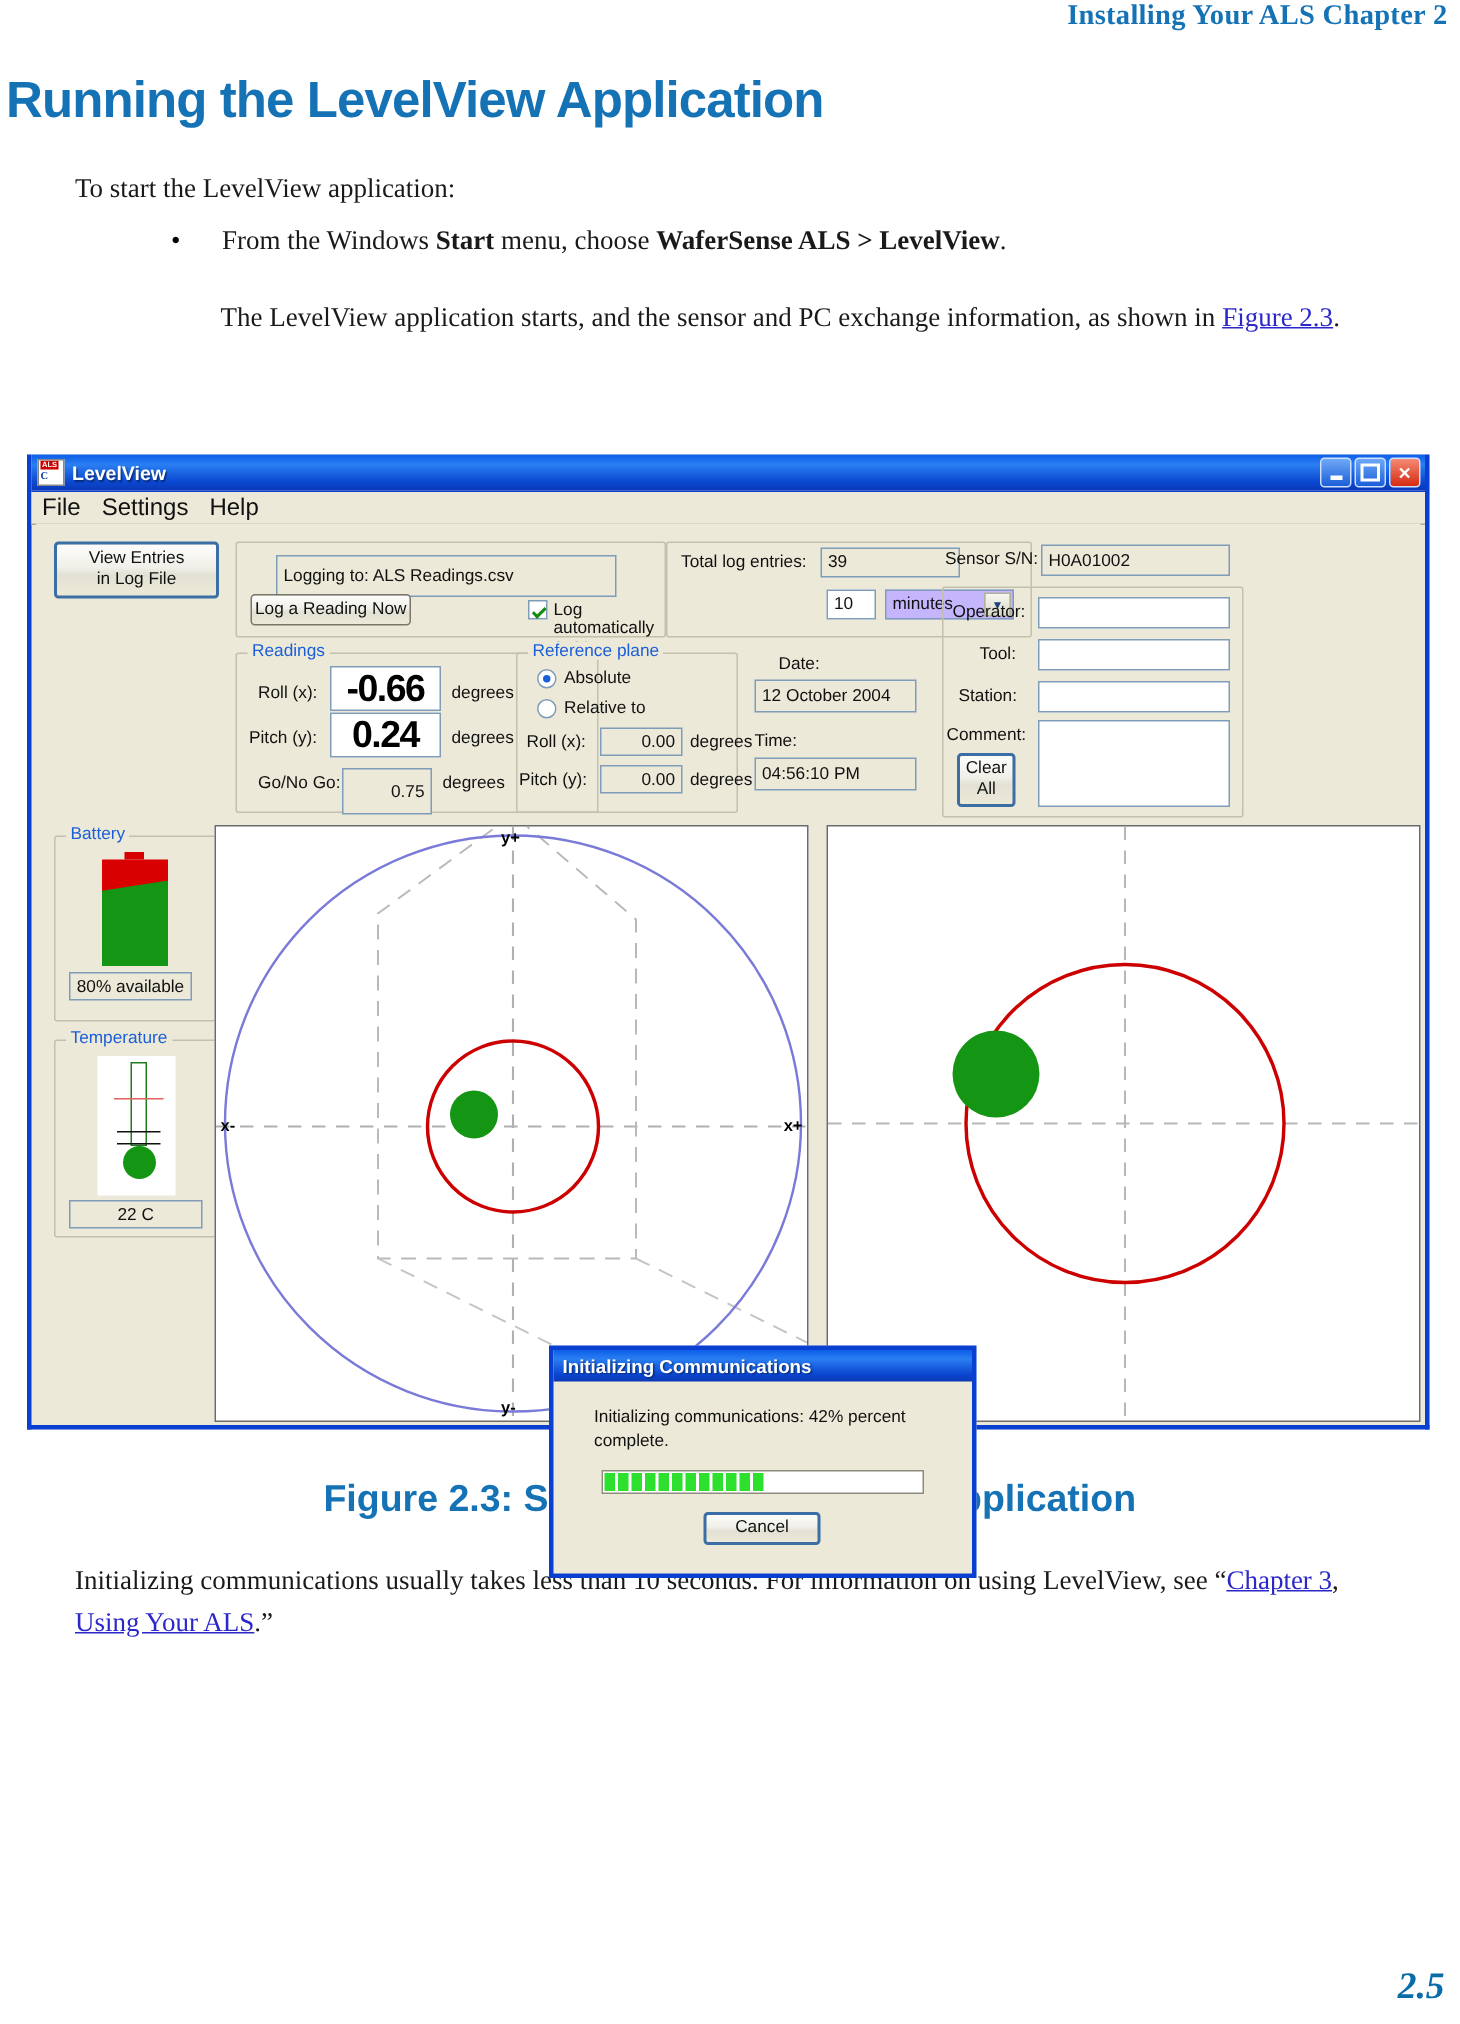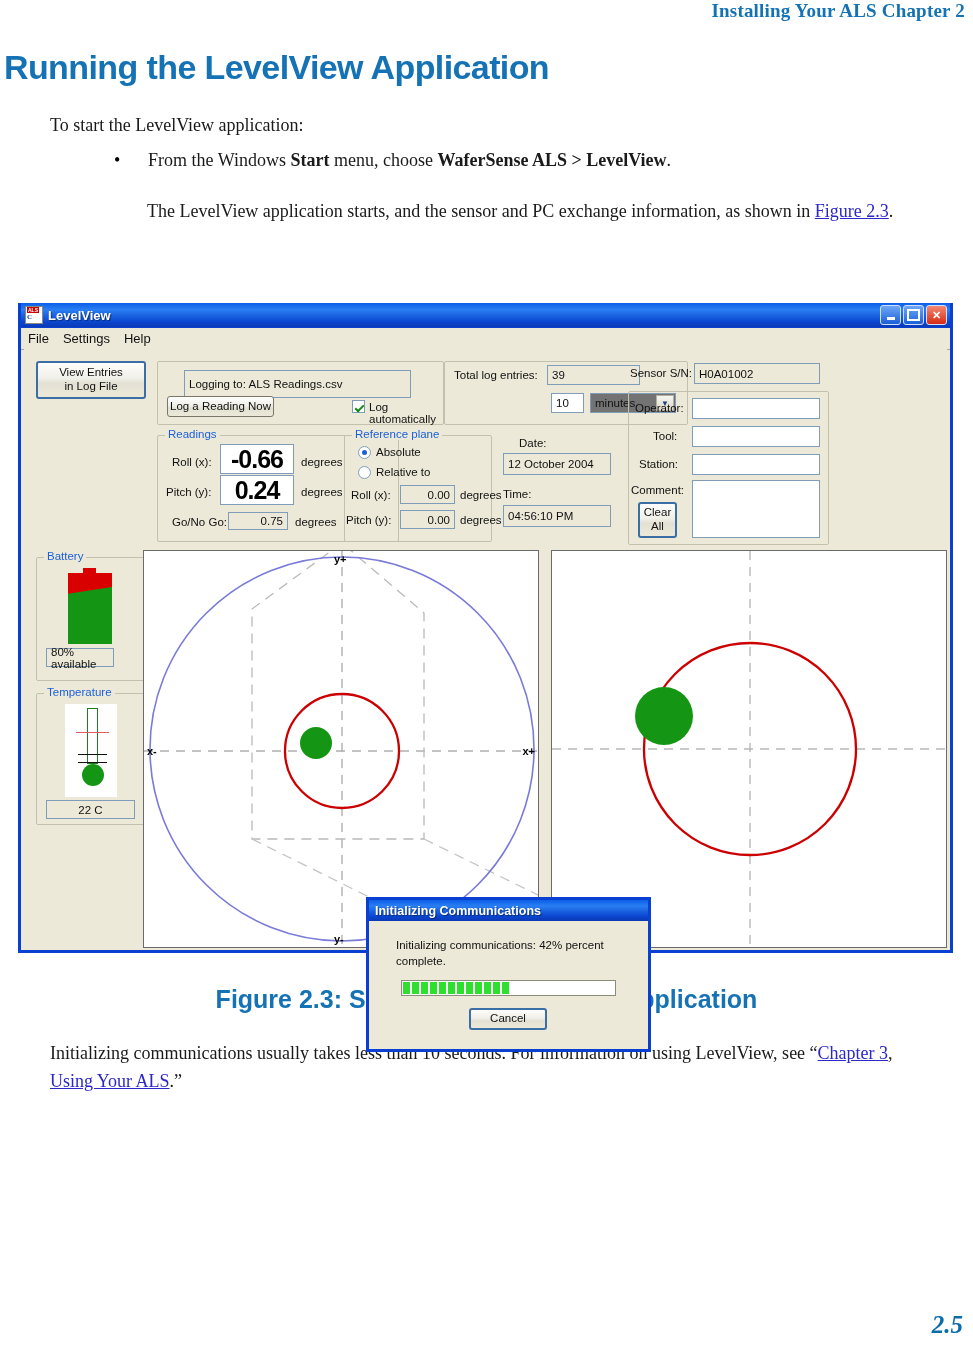--- a/index.html
+++ b/index.html
@@ -75,21 +75,21 @@
      font-family:"Liberation Sans",sans-serif;font-size:11px;font-weight:bold;}
   .win-btn.min{background:linear-gradient(180deg,#6fa8f7,#1b5fd8);}
   .win-btn.max{background:linear-gradient(180deg,#6fa8f7,#1b5fd8);}
   .win-btn.close{background:linear-gradient(180deg,#f58a74,#d62a12);}
   .win-btn .bar{width:8px;height:3px;background:#fff;margin-top:6px;}
   .win-btn .sq{width:9px;height:8px;border:2px solid #fff;}
 
   #menu-bar{
     height:21px; background:#ece9d8; display:flex; align-items:center;
     padding-left:7px; gap:14px; border-bottom:1px solid #aca899;
-    font-family:"Liberation Sans",sans-serif; font-size:13px; color:#111;
+    font-family:"Liberation Sans",sans-serif; font-size:16px; color:#111;
   }
   #client-area{ position:absolute; left:3px; right:3px; top:46px; bottom:3px;
     background:#ece9d8; }
 
   
   .grp{ position:absolute; border:1px solid #c3c0ae; border-radius:2px; }
   .grp > .grp-title{
     position:absolute; top:-8px; left:7px; background:#ece9d8; padding:0 3px;
     color:#1b5fd8; font-family:"Liberation Sans",sans-serif; font-size:11.5px;
   }
@@ -119,21 +119,21 @@
   
   .radio{ position:absolute; width:13px;height:13px;border-radius:50%;
     background:#fff;border:1px solid #7f9db9; box-sizing:border-box;}
   .radio.on:after{ content:"";position:absolute;left:3px;top:3px;width:5px;height:5px;
     border-radius:50%;background:#1b5fd8;}
   
   .cbox{position:absolute;width:13px;height:13px;background:#fff;border:1px solid #7f9db9;box-sizing:border-box;}
   .cbox.on:after{content:"";position:absolute;left:2px;top:4px;width:7px;height:3px;
     border-left:2px solid #128a12;border-bottom:2px solid #128a12;transform:rotate(-45deg);}
   
-  .combo{position:absolute;background:#737373;border:1px solid #7f9db9;box-sizing:border-box;
+  .combo{position:absolute;background:#c4b5fd;border:1px solid #7f9db9;box-sizing:border-box;
     font-family:"Liberation Sans",sans-serif;font-size:11.5px;color:#111;
     display:flex;align-items:center;padding-left:4px;}
   .combo .arrow{position:absolute;right:1px;top:1px;bottom:1px;width:16px;
     background:linear-gradient(180deg,#f6f6f2,#dcd9c8);border:1px solid #b4b0a0;
     display:flex;align-items:center;justify-content:center;color:#1b3f7a;font-size:8px;}
 
   
   #traffic{position:absolute;background:#fff;border:2px solid #000;box-sizing:border-box;}
   .tl{position:absolute;border-radius:50%;left:50%;transform:translateX(-50%);}
   
@@ -217,21 +217,21 @@
 
 
     <div class="grp" style="left:12px;top:208px;width:110px;height:122px;">
       <div class="grp-title">Battery</div>
       <div id="battery-cell" style="left:31px;top:10px;width:44px;height:76px;">
         <div style="position:absolute;left:15px;top:0;width:13px;height:5px;background:#d80000;"></div>
         <div style="position:absolute;left:0;top:5px;width:44px;height:71px;background:#d80000;overflow:hidden;">
           <div style="position:absolute;left:0;bottom:0;width:44px;height:57px;background:#149614;clip-path:polygon(0 12%,100% 0,100% 100%,0 100%);"></div>
         </div>
       </div>
-      <div class="fld ro" style="left:9px;top:90px;width:68px;height:19px;justify-content:center;">80% available</div>
+      <div class="fld ro" style="left:9px;top:90px;width:82px;height:19px;justify-content:center;">80% available</div>
     </div>
 
     <div class="grp" style="left:12px;top:344px;width:110px;height:130px;">
       <div class="grp-title">Temperature</div>
       <div id="thermo" style="left:28px;top:10px;width:52px;height:93px;">
         <div style="position:absolute;left:22px;top:4px;width:11px;height:56px;border:1px solid #1f7d1f;box-sizing:border-box;"></div>
         <div style="position:absolute;left:11px;top:28px;width:33px;height:1px;background:#e06060;"></div>
         <div style="position:absolute;left:13px;top:50px;width:29px;height:1px;background:#111;"></div>
         <div style="position:absolute;left:13px;top:58px;width:29px;height:1px;background:#111;"></div>
         <div style="position:absolute;left:17px;top:60px;width:22px;height:22px;border-radius:50%;background:#149614;"></div>
@@ -258,21 +258,21 @@
       <div class="grp-title">Readings</div>
       <div class="lbl" style="left:14px;top:20px;">Roll (x):</div>
       <div class="bigfld" style="left:62px;top:8px;width:74px;height:30px;">-0.66</div>
       <div class="lbl" style="left:143px;top:20px;">degrees</div>
 
       <div class="lbl" style="left:8px;top:50px;">Pitch (y):</div>
       <div class="bigfld" style="left:62px;top:39px;width:74px;height:30px;">0.24</div>
       <div class="lbl" style="left:143px;top:50px;">degrees</div>
 
       <div class="lbl" style="left:14px;top:80px;">Go/No Go:</div>
-      <div class="fld ro right" style="left:70px;top:76px;width:60px;height:18px;">0.75</div>
+      <div class="fld ro right" style="left:70px;top:76px;width:60px;height:31px;">0.75</div>
       <div class="lbl" style="left:137px;top:80px;">degrees</div>
     </div>
 
     <div class="grp" style="left:320px;top:86px;width:146px;height:105px;">
       <div class="grp-title">Reference plane</div>
       <div class="radio on" style="left:13px;top:10px;"></div>
       <div class="lbl" style="left:31px;top:10px;">Absolute</div>
       <div class="radio" style="left:13px;top:30px;"></div>
       <div class="lbl" style="left:31px;top:30px;">Relative to</div>
 

